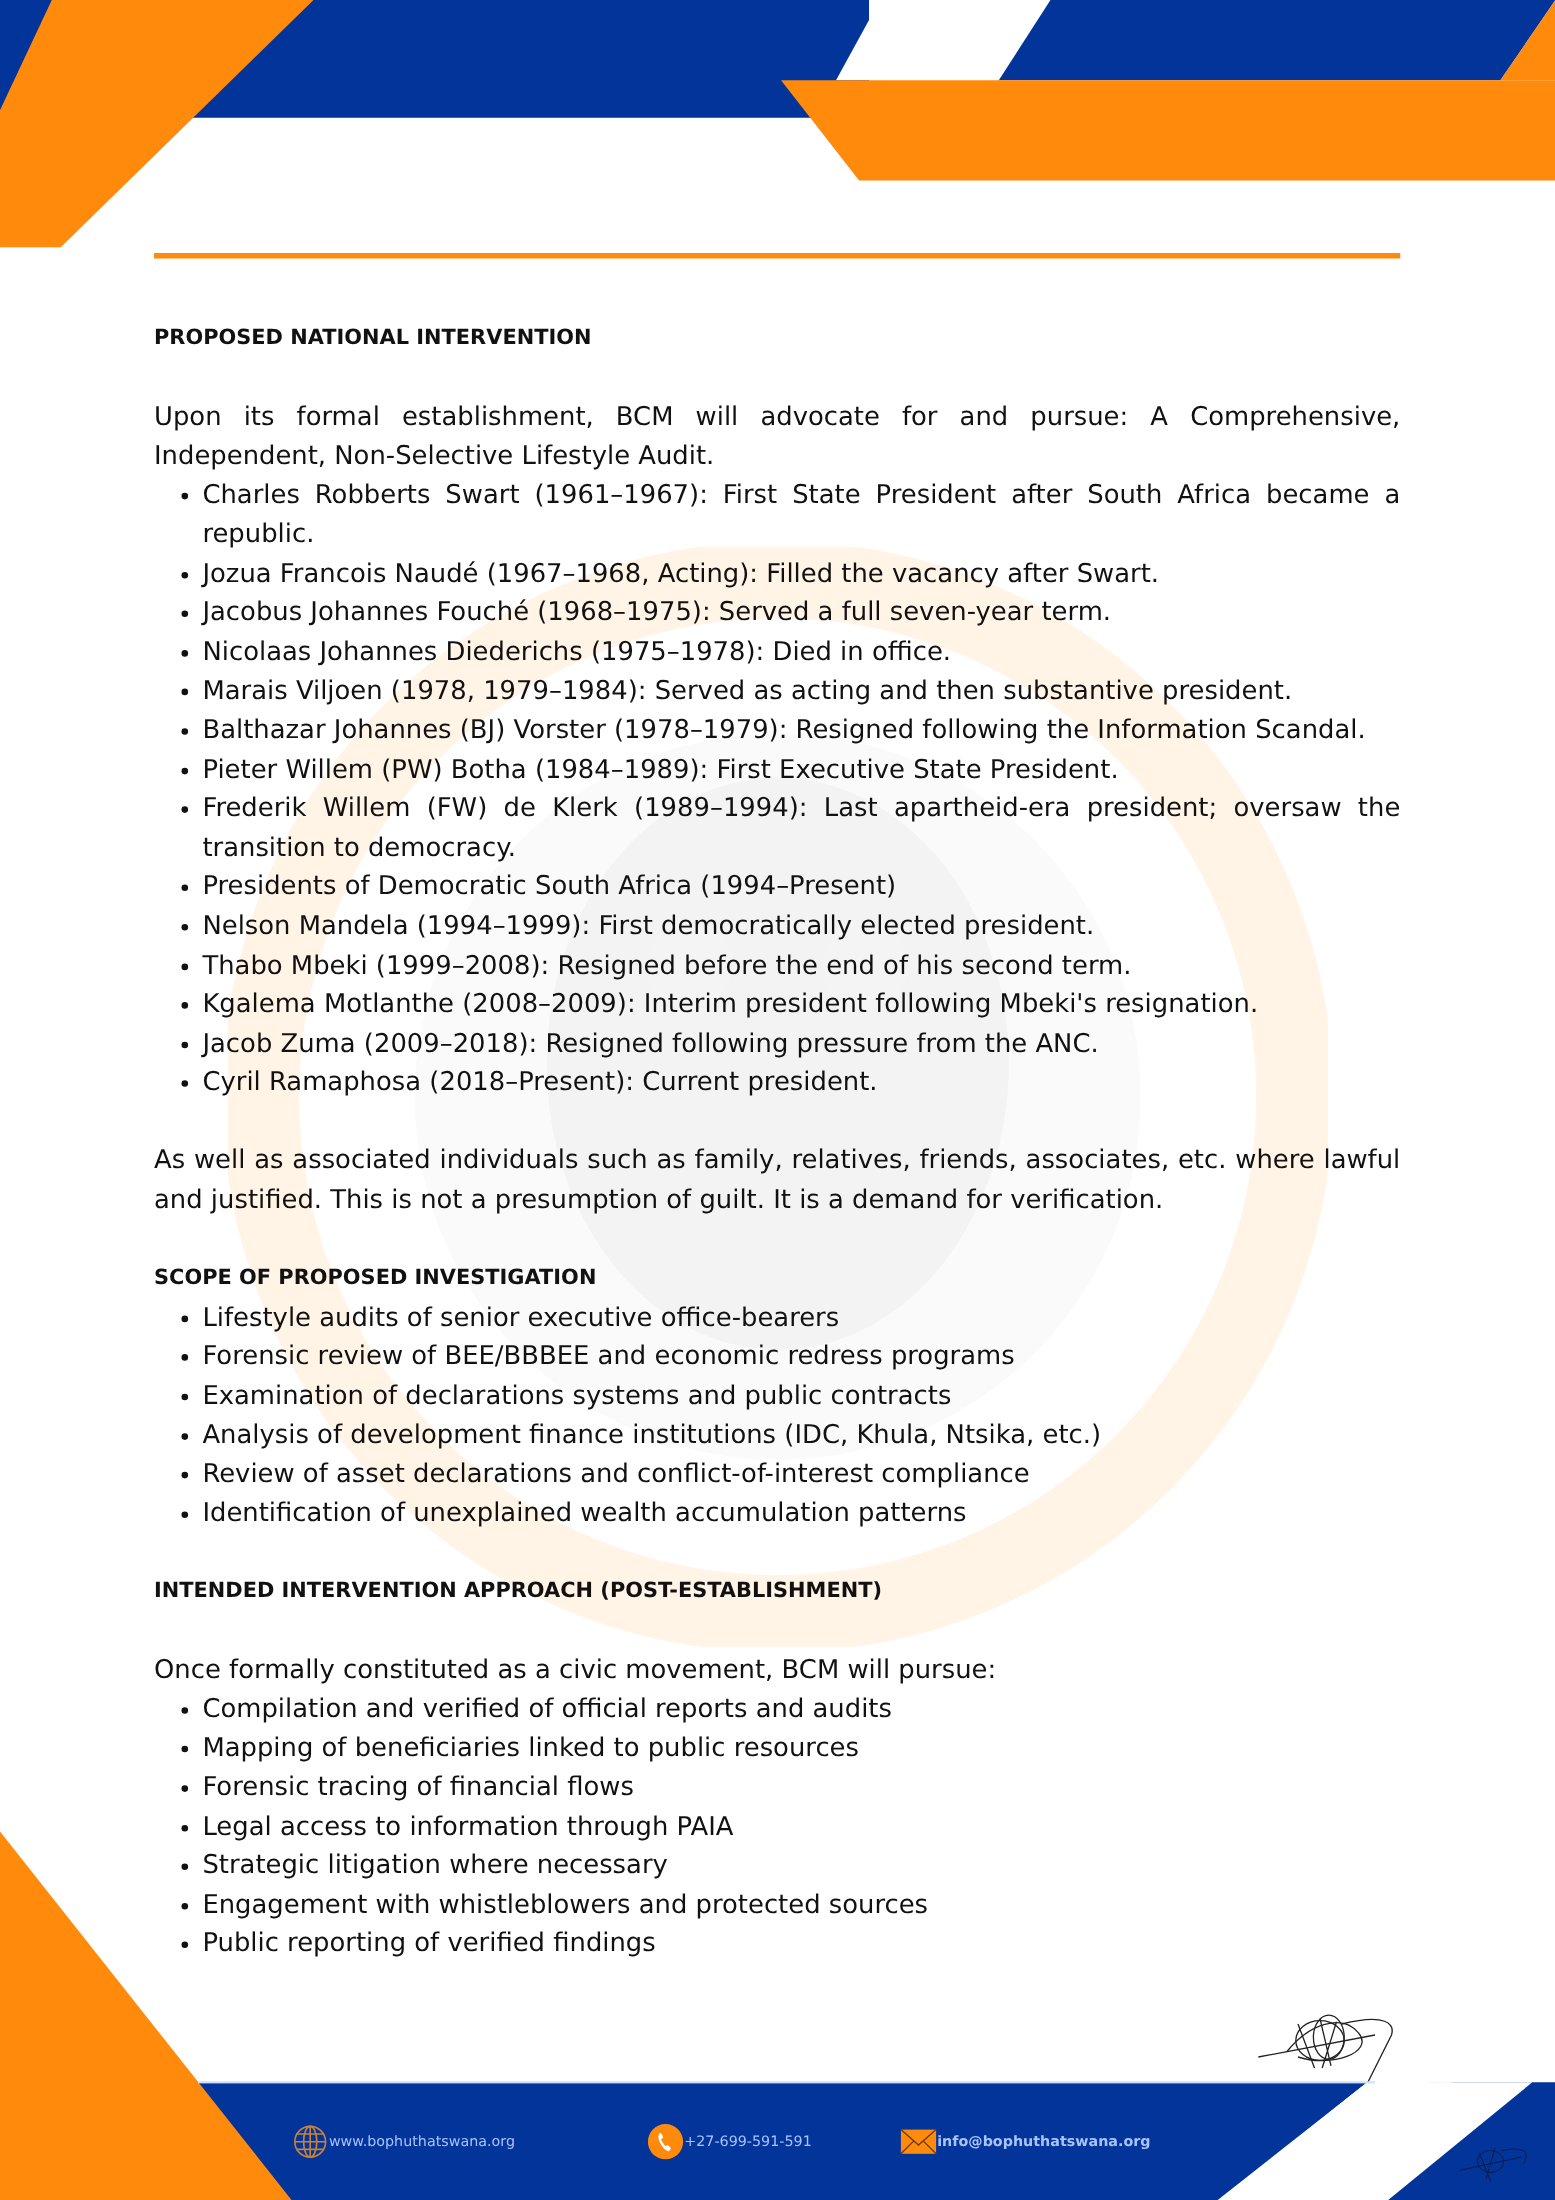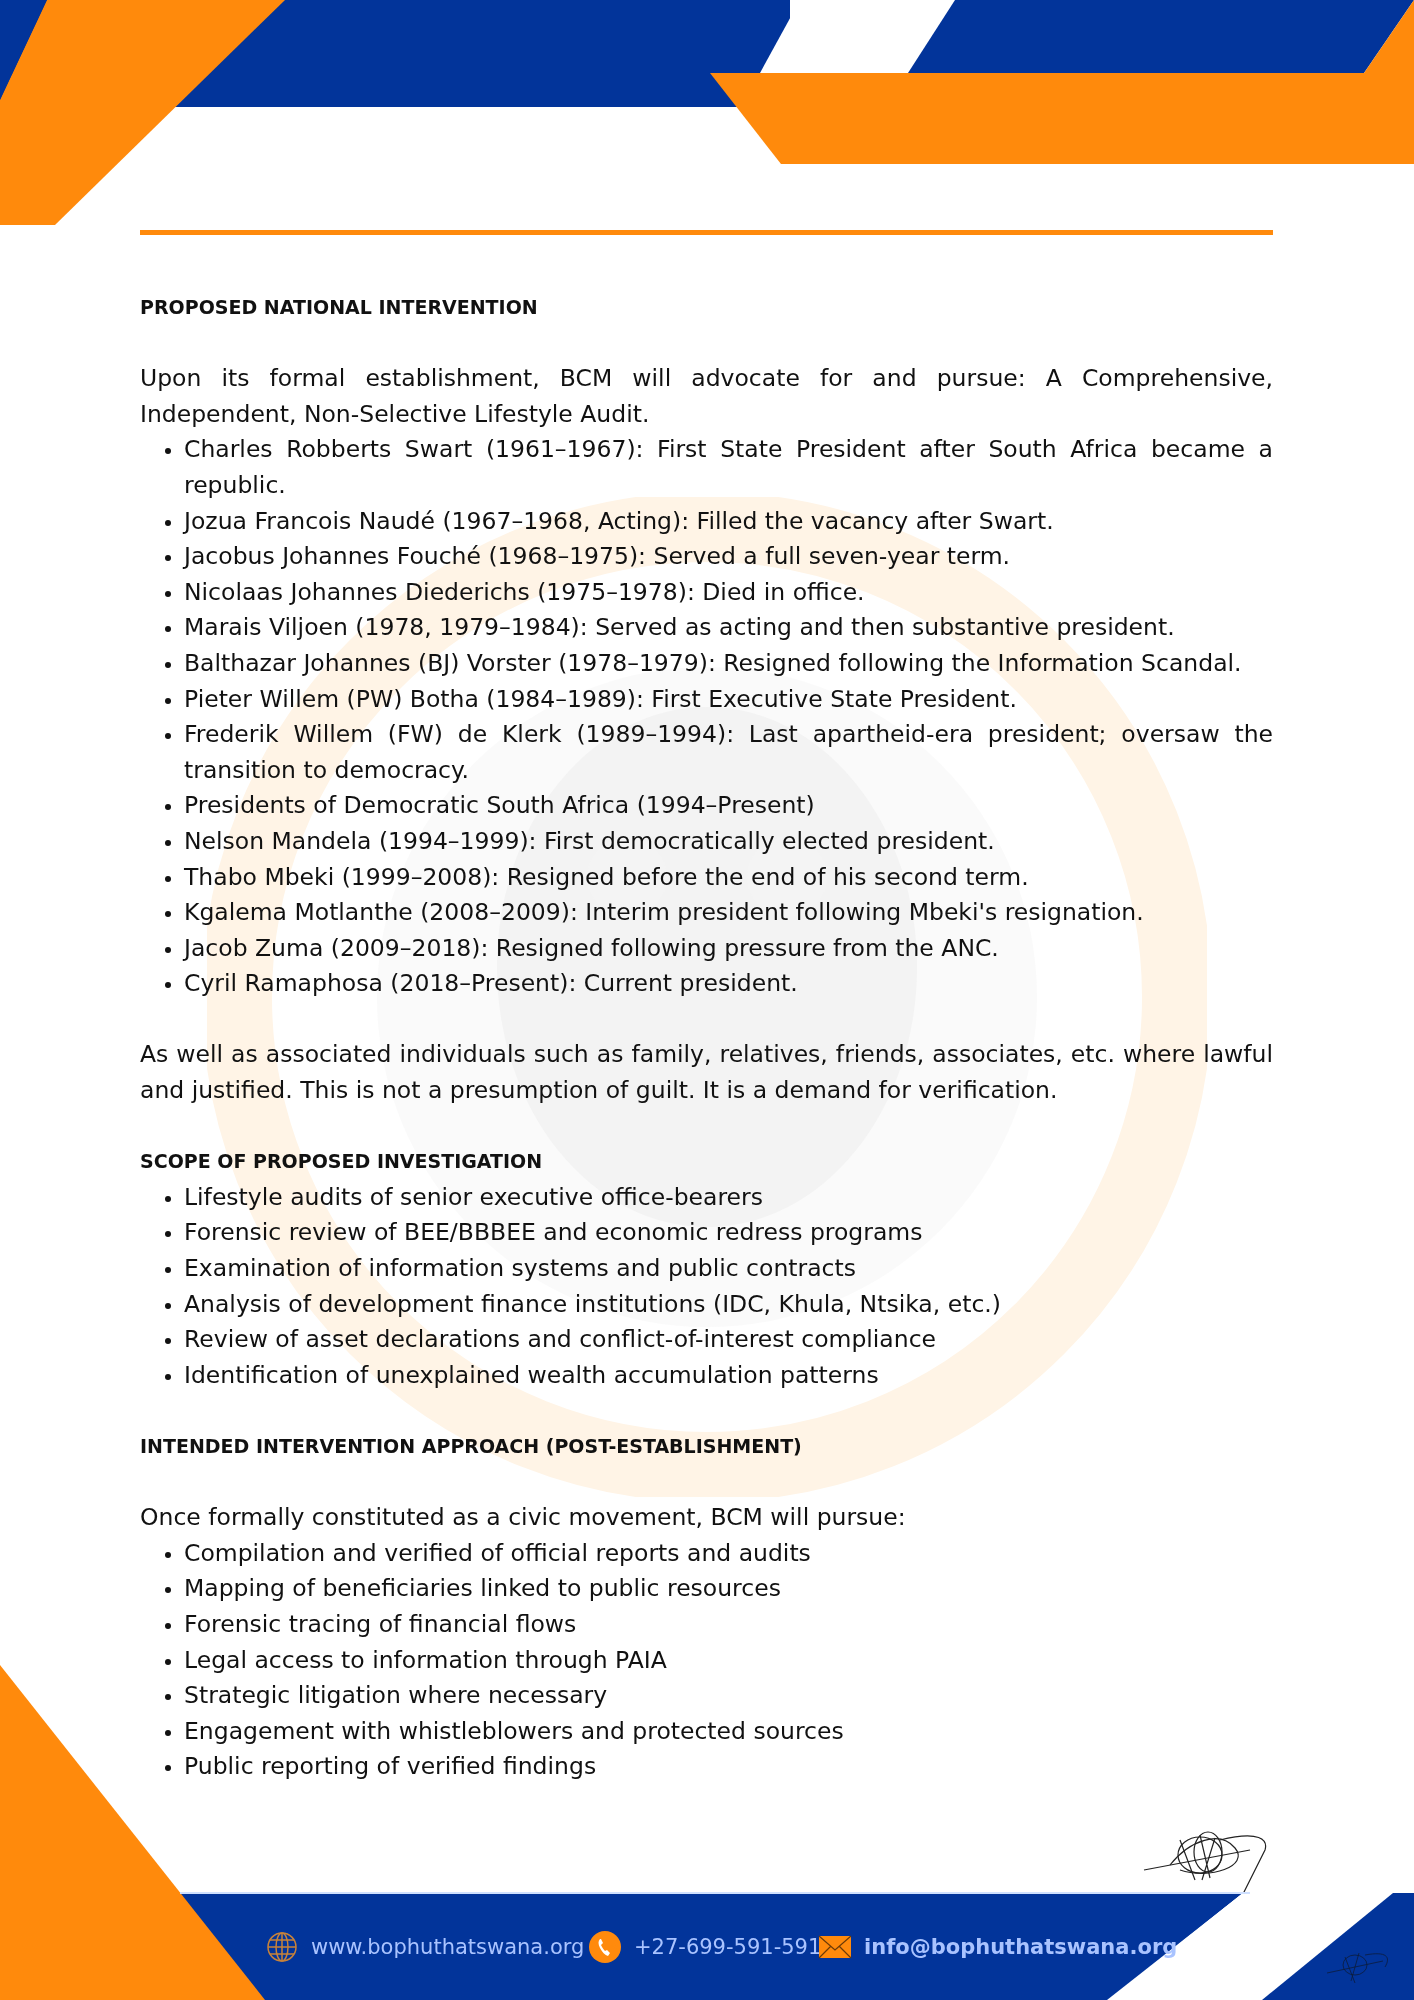--- a/index.html
+++ b/index.html
@@ -7,21 +7,21 @@
   .deco { position:absolute; left:0; top:0; }
   .watermark { position:absolute; left:207px; top:497px; width:1000px; height:1000px; }
   .rule { position:absolute; left:140px; top:230px; width:1133px; height:5px; background:#ff8a0c; }
   .content { position:absolute; left:140px; top:290px; width:1133px; font-size:23.5px; line-height:35.6px; }
   .h { font-weight:bold; font-size:19px; margin:0; }
   .p { margin:0; text-align:justify; }
   .gap { height:35.6px; }
   ul { margin:0; padding-left:44px; }
   li { text-align:justify; padding-left:0; }
   li::marker { font-size:20px; }
-  .contact { position:absolute; top:1930px; display:flex; align-items:center; gap:12px; color:#a9c3ff; font-size:21px; }
+  .contact { position:absolute; top:1930px; display:flex; align-items:center; color:#a9c3ff; font-size:13px; }
   .contact .ico { width:34px; height:34px; display:flex; align-items:center; justify-content:center; }
   .sig { position:absolute; }
 </style>
 </head>
 <body>
 
 <svg class="deco" width="1414" height="240" viewBox="0 0 1414 240">
   <polygon points="0,0 790,0 790,107 0,107" fill="#02349a"></polygon>
   <polygon points="47,0 105,0 0,225 0,100" fill="#ff8a0c" transform="translate(0,0)"></polygon>
   <polygon points="47,0 285,0 55,225 0,225 0,100" fill="#ff8a0c"></polygon>
@@ -64,21 +64,21 @@
     <li>Jacob Zuma (2009–2018): Resigned following pressure from the ANC.</li>
     <li>Cyril Ramaphosa (2018–Present): Current president.</li>
   </ul>
   <div class="gap"></div>
   <p class="p">As well as associated individuals such as family, relatives, friends, associates, etc. where lawful and justified. This is not a presumption of guilt. It is a demand for verification.</p>
   <div class="gap"></div>
   <h2 class="h">SCOPE OF PROPOSED INVESTIGATION</h2>
   <ul>
     <li>Lifestyle audits of senior executive office-bearers</li>
     <li>Forensic review of BEE/BBBEE and economic redress programs</li>
-    <li>Examination of information systems and public contracts</li>
+    <li>Examination of declarations systems and public contracts</li>
     <li>Analysis of development finance institutions (IDC, Khula, Ntsika, etc.)</li>
     <li>Review of asset declarations and conflict-of-interest compliance</li>
     <li>Identification of unexplained wealth accumulation patterns</li>
   </ul>
   <div class="gap"></div>
   <h2 class="h">INTENDED INTERVENTION APPROACH (POST-ESTABLISHMENT)</h2>
   <div class="gap"></div>
   <p class="p">Once formally constituted as a civic movement, BCM will pursue:</p>
   <ul>
     <li>Compilation and verified of official reports and audits</li>

